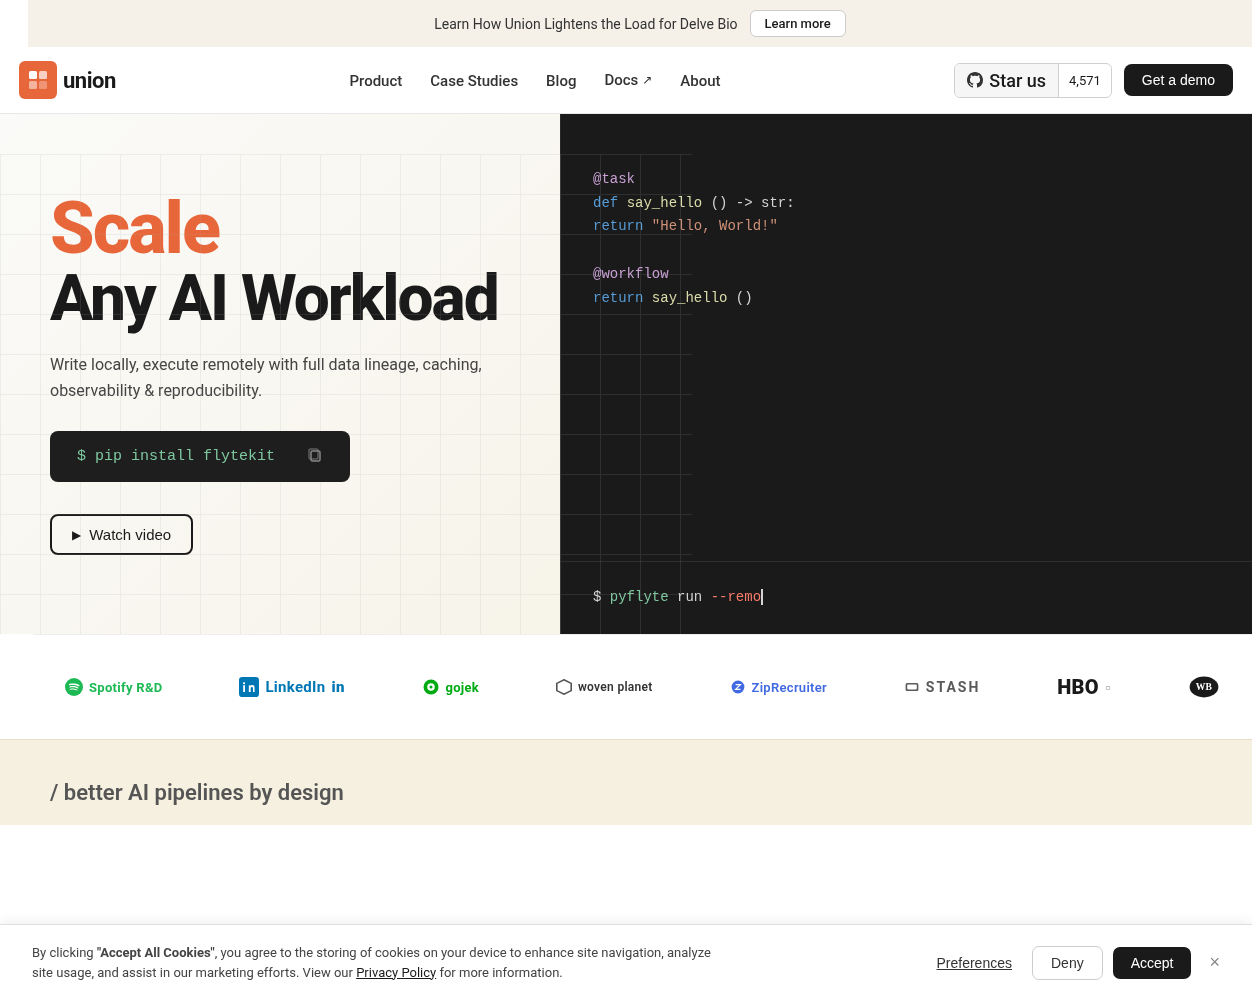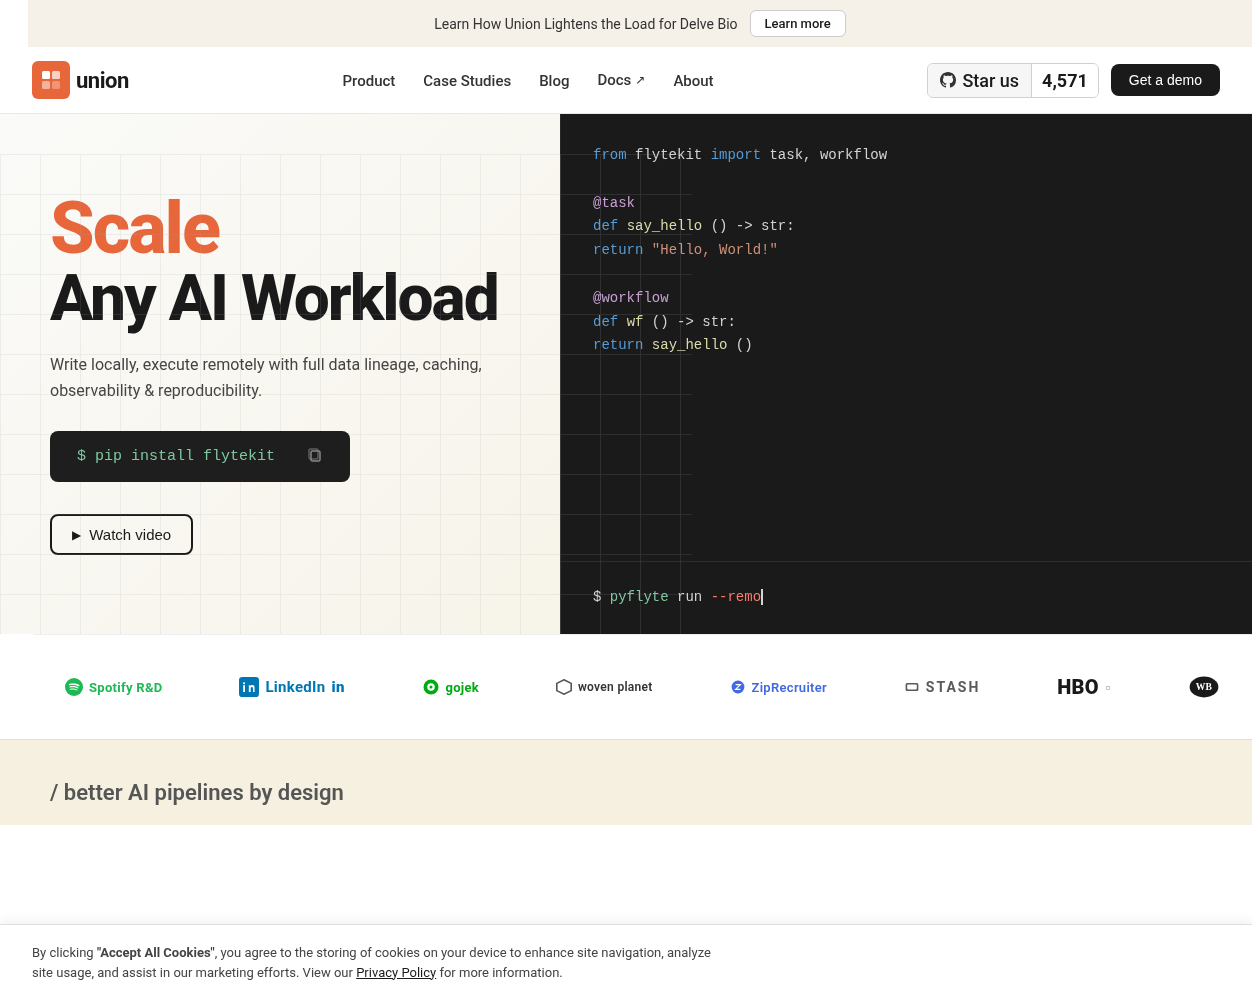--- a/index.html
+++ b/index.html
@@ -27,21 +27,21 @@
       font-size: 13px;
       font-weight: 500;
       cursor: pointer;
     }
 
     
     nav {
       display: flex;
       align-items: center;
       justify-content: space-between;
-      padding: 14px 32px;
+      padding: 14px 19px;
       border-bottom: 1px solid #e8e8e8;
       background: #fff;
     }
     .nav-logo {
       display: flex;
       align-items: center;
       gap: 6px;
     }
     .logo-mark {
       width: 38px;
@@ -102,22 +102,22 @@
       gap: 6px;
       padding: 6px 12px;
       background: #f6f6f6;
       font-size: 18px;
       font-weight: 500;
       border-right: 1px solid #d0d0d0;
     }
     .github-star-count {
       padding: 6px 10px;
       background: #fff;
-      font-size: 18px;
-      font-weight: 700;
+      font-size: 13px;
+      font-weight: 400;
     }
     .get-demo-btn {
       background: #1a1a1a;
       color: #fff;
       border: none;
       padding: 8px 18px;
       border-radius: 8px;
       font-size: 14px;
       font-weight: 500;
       cursor: pointer;
@@ -422,49 +422,38 @@
           </svg>
         </span>
       </div>
       <button class="watch-btn">
         <span class="play-icon">▶</span>
         <span>Watch video</span>
       </button>
     </div>
     <div class="hero-right">
       <div class="code-block-top">
-        <div>
-          <span class="c-keyword">from</span>
-          <span class="c-white"> flytekit </span>
-          <span class="c-keyword">import</span>
-          <span class="c-white"> task, workflow</span>
-        </div>
         <br>
         <div>
           <span class="c-decorator">@task</span>
         </div>
         <div>
           <span class="c-keyword">def</span>
           <span class="c-yellow"> say_hello</span>
           <span class="c-white">() -&gt; str:</span>
         </div>
         <div>
           <span class="c-keyword">    return</span>
           <span class="c-string"> "Hello, World!"</span>
         </div>
         <br>
         <div>
           <span class="c-decorator">@workflow</span>
         </div>
         <div>
-          <span class="c-keyword">def</span>
-          <span class="c-yellow"> wf</span>
-          <span class="c-white">() -&gt; str:</span>
-        </div>
-        <div>
           <span class="c-keyword">    return</span>
           <span class="c-yellow"> say_hello</span>
           <span class="c-white">()</span>
         </div>
       </div>
       <div class="code-block-bottom">
         <div>
           <span class="c-white">$ </span>
           <span class="c-cmd">pyflyte</span>
           <span class="c-white"> run</span>
@@ -535,13 +524,19 @@
 </div>
 
 <div class="bottom-section">
   <div class="bottom-tagline">/ better AI pipelines by design</div>
 </div>
 
 <div class="cookie-banner">
   <div class="cookie-text">
     <span>By clicking </span><strong>"Accept All Cookies"</strong><span>, you agree to the storing of cookies on your device to enhance site navigation, analyze site usage, and assist in our marketing efforts. View our </span><a href="#">Privacy Policy</a><span> for more information.</span>
   </div>
+  <div class="cookie-actions">
+    <button class="btn-pref">Preferences</button>
+    <button class="btn-deny">Deny</button>
+    <button class="btn-accept">Accept</button>
+    <button class="cookie-close">×</button>
+  </div>
 </div>
 
 </body></html>

